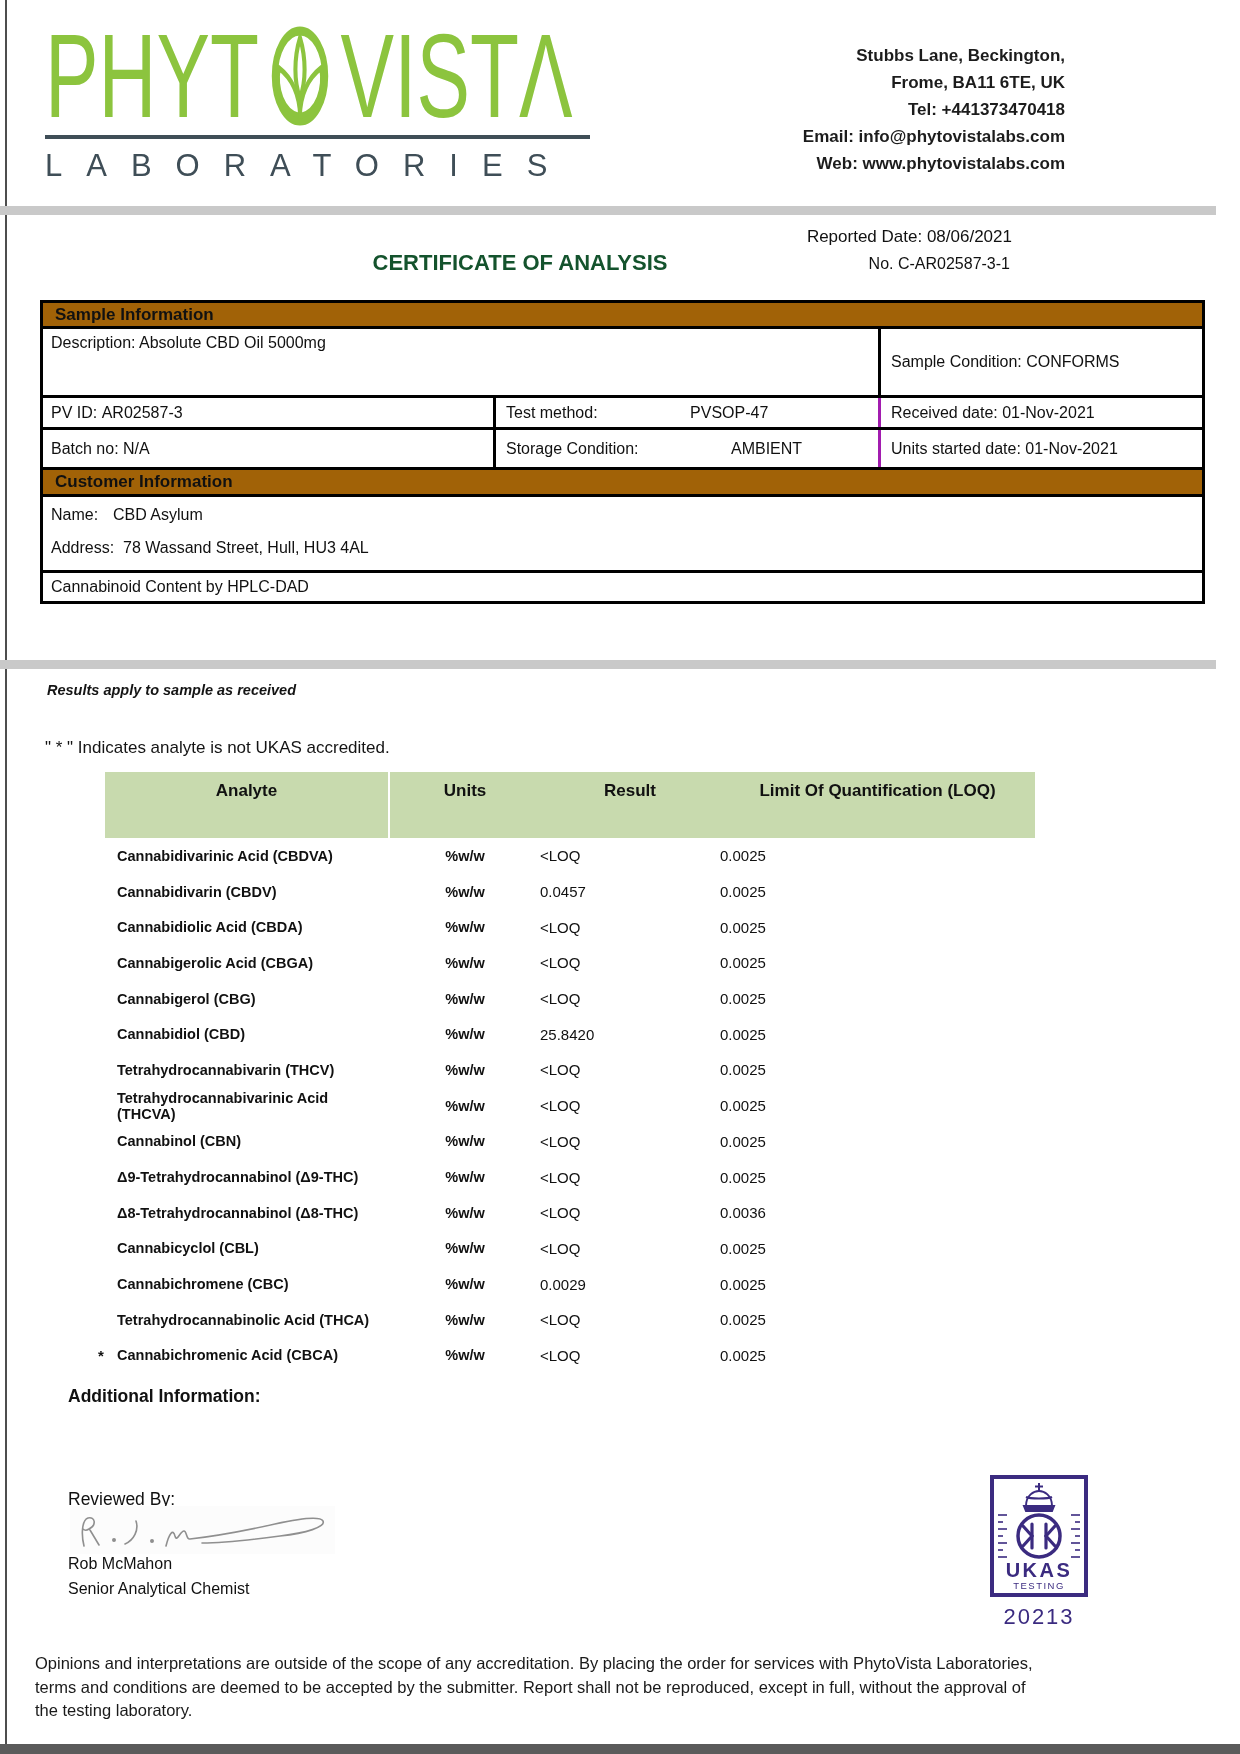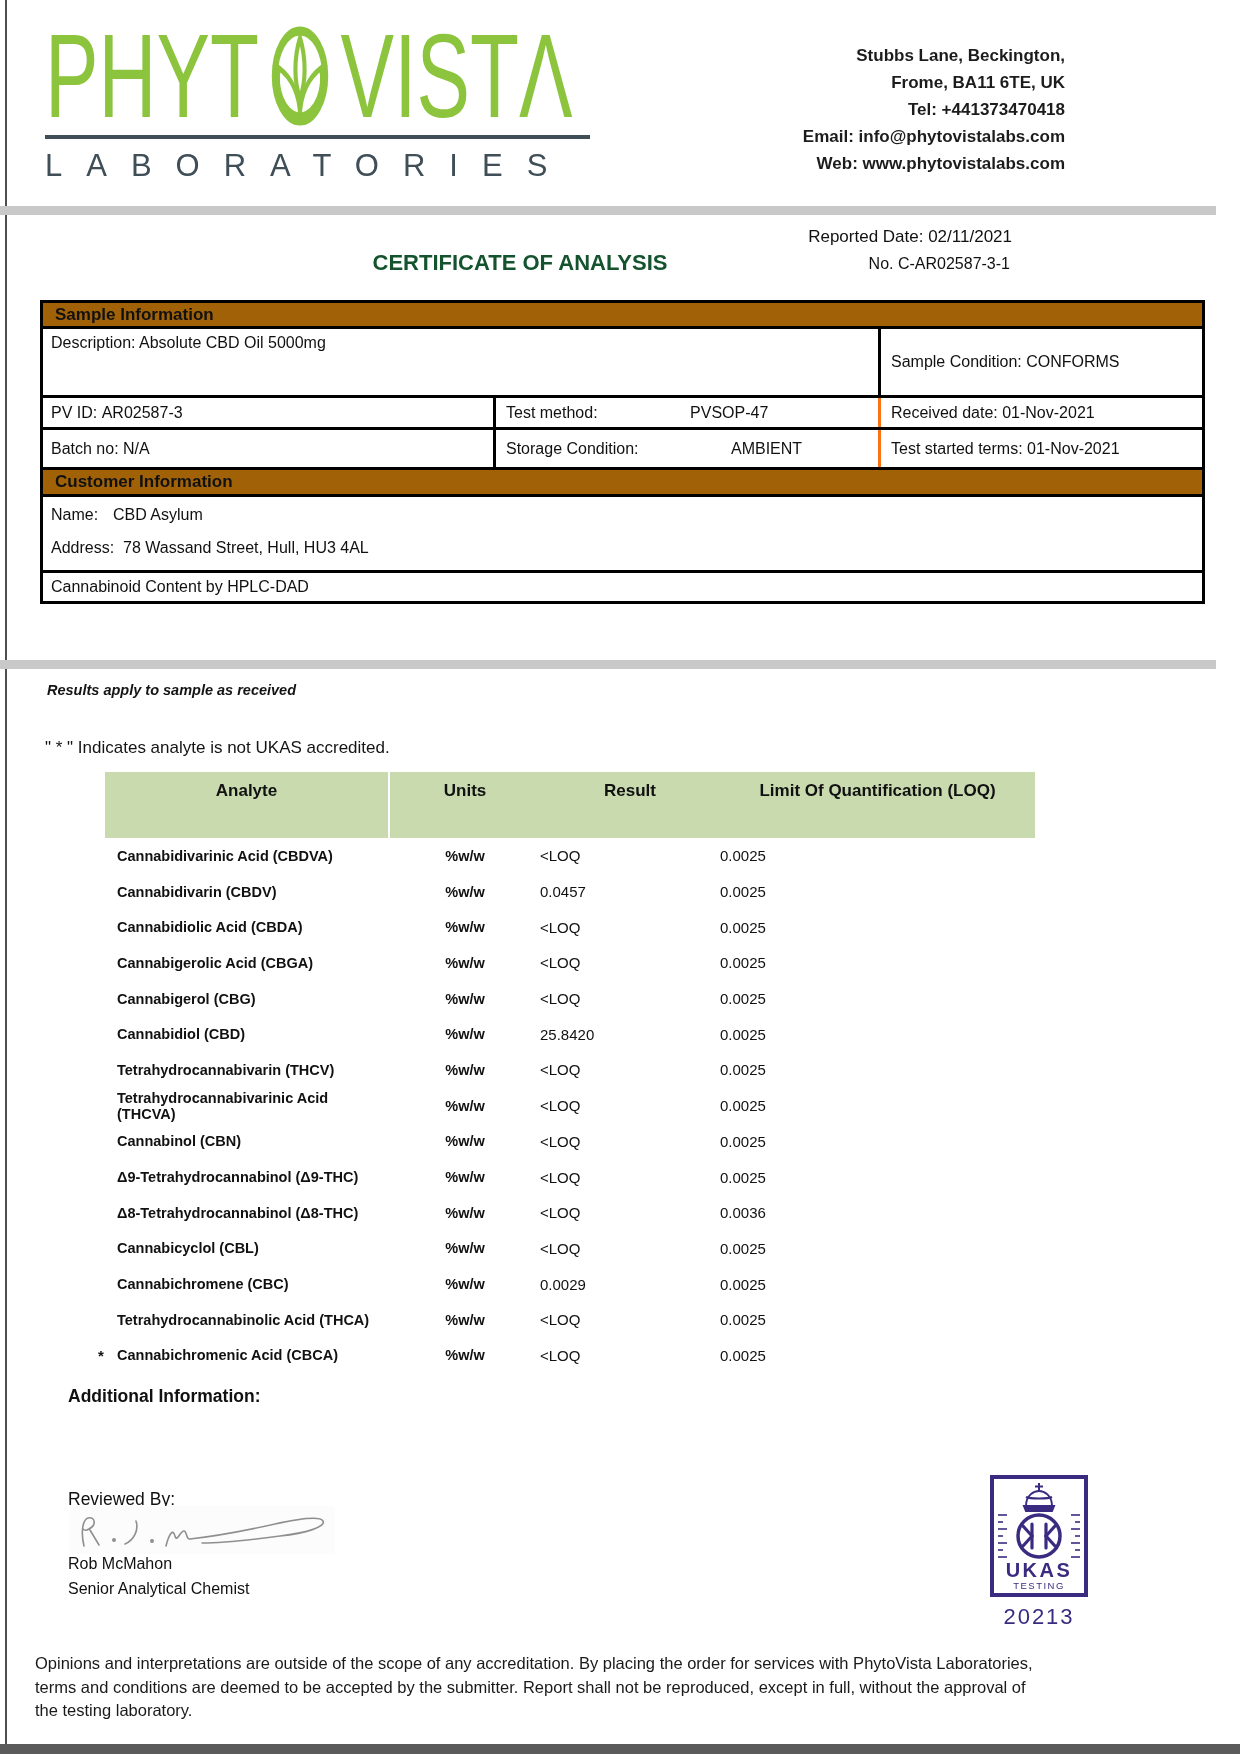--- a/index.html
+++ b/index.html
@@ -31,21 +31,21 @@
   
   .info-table { position:absolute; left:40px; top:300px; width:1165px; border:3px solid #000; background:#fff; }
   .sec-head { background:#a16207; border-bottom:3px solid #000; font-weight:bold; font-size:17px; padding-left:12px; display:flex; align-items:center; }
   .h-sample { height:26px; } .h-cust { height:27px; } .h-meth { height:27px; }
   .desc-row { display:flex; border-bottom:3px solid #000; height:69px; font-size:16px; }
   .desc-cell { width:838px; border-right:3px solid #000; padding:5px 8px; }
   .cond-cell { flex:1; display:flex; align-items:center; padding-left:10px; }
   .trio-row { display:flex; border-bottom:3px solid #000; font-size:16px; }
   .r-pv { height:32px; } .r-batch { height:40px; }
   .trio-row .c1 { width:453px; border-right:3px solid #000; display:flex; align-items:center; padding-left:8px; }
-  .trio-row .c2 { width:385px; border-right:3px solid #f97316; display:flex; align-items:center; padding-left:10px;gap:44px; }
+  .trio-row .c2 { width:385px; border-right:3px solid #a21caf; display:flex; align-items:center; padding-left:10px;gap:44px; }
   .trio-row .c3 { flex:1; display:flex; align-items:center; padding-left:10px; }
   .cust-body { border-bottom:3px solid #000; height:76px; font-size:16px; padding:9px 8px; }
   .cust-line + .cust-line { margin-top:15px; }
   .cust-label { display:inline-block; min-width:62px; }
   .addr-label { display:inline-block; min-width:72px; }
   .meth-body { height:28px; font-size:16px; display:flex; align-items:center; padding-left:8px; }
 
   .results-apply { position:absolute; left:47px; top:682px; font-size:14.5px; font-weight:bold; font-style:italic; color:#141414; }
   .accred-note { position:absolute; left:45px; top:738px; font-size:17px; color:#141414; }
 
@@ -97,21 +97,21 @@
   <div class="contact-line">Stubbs Lane, Beckington,</div>
       <div class="contact-line">Frome, BA11 6TE, UK</div>
       <div class="contact-line">Tel: +441373470418</div>
       <div class="contact-line">Email: info@phytovistalabs.com</div>
       <div class="contact-line">Web: www.phytovistalabs.com</div>
     </div>
 
   <div class="hr-gray-1"></div>
 
   <div class="report-meta">
-    <div class="rdate">Reported Date: 02/11/2021</div>
+    <div class="rdate">Reported Date: 08/06/2021</div>
     <div class="rno">No. C-AR02587-3-1</div>
   </div>
 
   <div class="coa-title">CERTIFICATE OF ANALYSIS</div>
 
   <div class="info-table">
     <div class="sec-head h-sample">Sample Information</div>
     <div class="desc-row">
       <div class="desc-cell">
         <span>Description:</span>
@@ -134,21 +134,21 @@
       </div>
     </div>
     <div class="trio-row r-batch">
       <div class="c1">
         <span>Batch no:</span>&nbsp;<span>N/A</span>
       </div>
       <div class="c2">
         <span>Storage Condition:</span>&nbsp;<span>AMBIENT</span>
       </div>
       <div class="c3">
-        <span>Test started terms:</span>&nbsp;<span>01-Nov-2021</span>
+        <span>Units started date:</span>&nbsp;<span>01-Nov-2021</span>
       </div>
     </div>
     <div class="sec-head h-cust">Customer Information</div>
     <div class="cust-body">
       <div class="cust-line">
         <span class="cust-label">Name:</span><span>CBD Asylum</span>
       </div>
       <div class="cust-line">
         <span class="addr-label">Address:</span><span>78 Wassand Street, Hull, HU3 4AL</span>
       </div>

